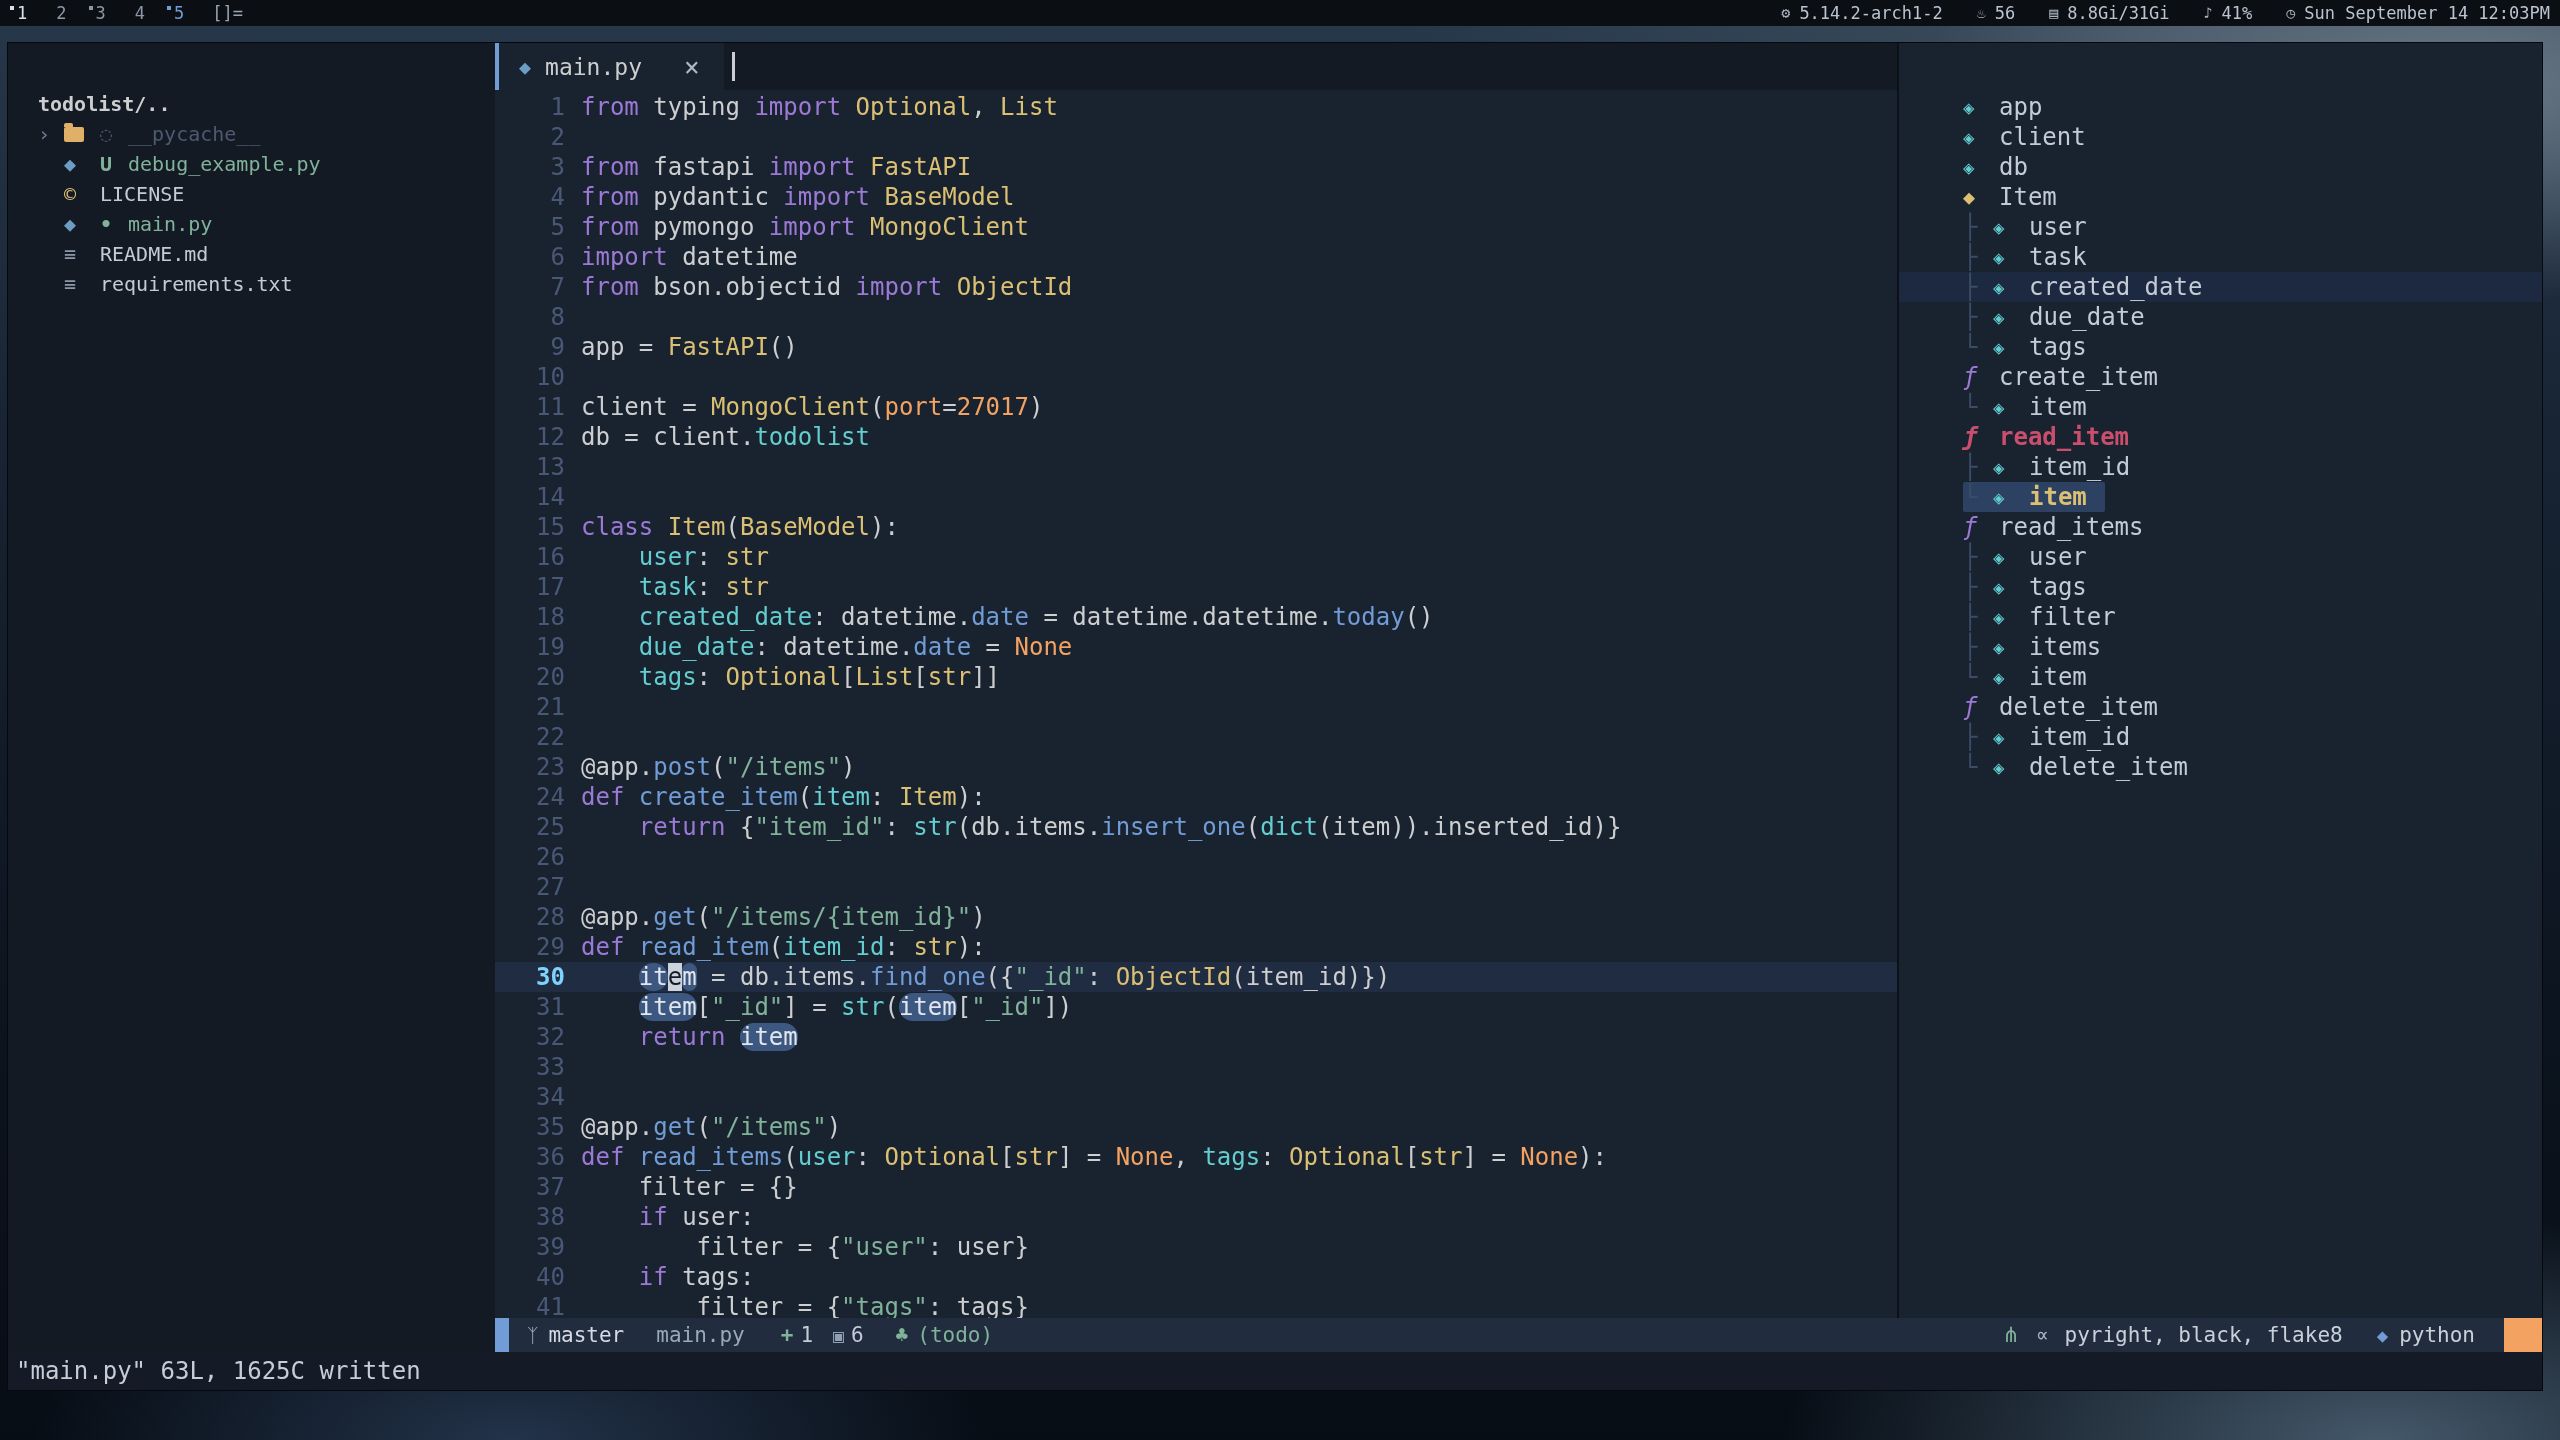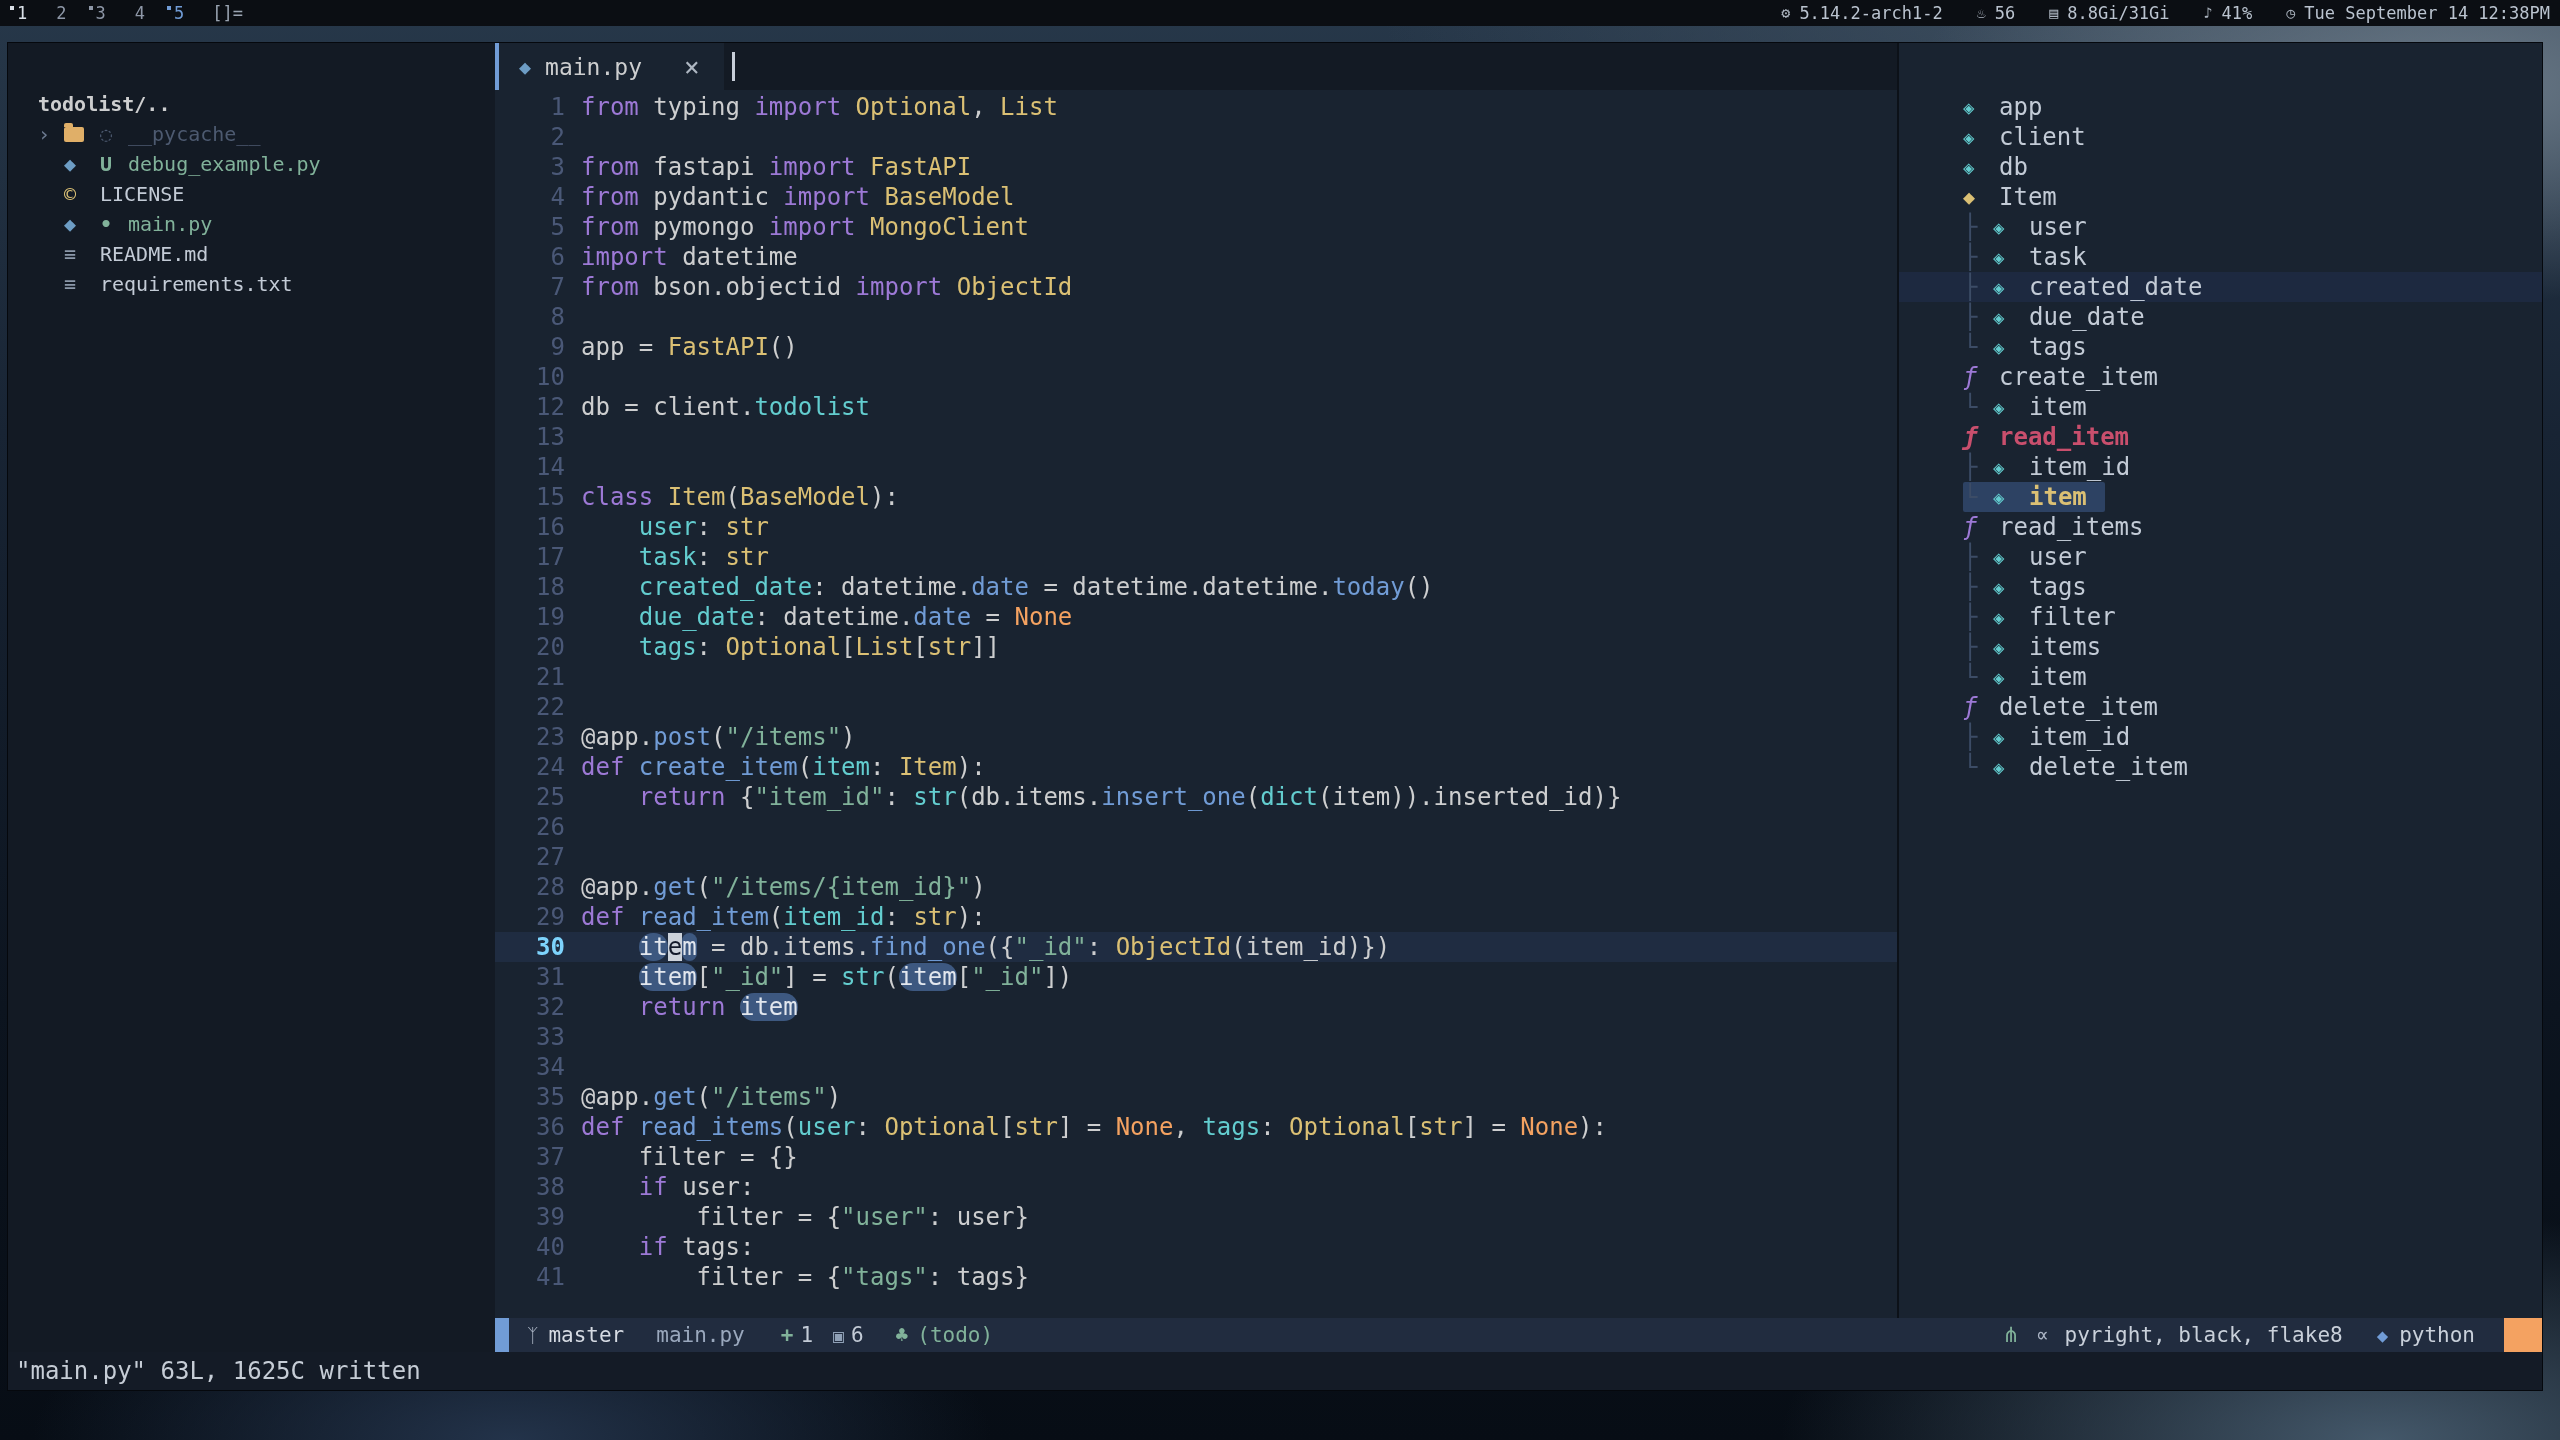--- a/index.html
+++ b/index.html
@@ -134,21 +134,21 @@
       <span class="bar-seg">
         <span class="bar-ic">▤</span>
         <span>8.8Gi/31Gi</span>
       </span>
       <span class="bar-seg">
         <span class="bar-ic">♪</span>
         <span>41%</span>
       </span>
       <span class="bar-seg">
         <span class="bar-ic">◷</span>
-        <span>Tue September 14 12:38PM</span>
+        <span>Sun September 14 12:03PM</span>
       </span>
     </div>
 </div>
 
 <div class="term">
   <div class="main-row">
 
     <div class="tree">
       <div class="tree-root">todolist/..</div>
       <div>
@@ -175,20 +175,21 @@
           <div class="code-line"><span class="ln">1</span><span class="code-text"><span class="tk-k">from</span><span class="tk-p"> typing </span><span class="tk-k">import</span><span class="tk-p"> </span><span class="tk-t">Optional</span><span class="tk-p">, </span><span class="tk-t">List</span></span></div>
           <div class="code-line"><span class="ln">2</span><span class="code-text"></span></div>
           <div class="code-line"><span class="ln">3</span><span class="code-text"><span class="tk-k">from</span><span class="tk-p"> fastapi </span><span class="tk-k">import</span><span class="tk-p"> </span><span class="tk-t">FastAPI</span></span></div>
           <div class="code-line"><span class="ln">4</span><span class="code-text"><span class="tk-k">from</span><span class="tk-p"> pydantic </span><span class="tk-k">import</span><span class="tk-p"> </span><span class="tk-t">BaseModel</span></span></div>
           <div class="code-line"><span class="ln">5</span><span class="code-text"><span class="tk-k">from</span><span class="tk-p"> pymongo </span><span class="tk-k">import</span><span class="tk-p"> </span><span class="tk-t">MongoClient</span></span></div>
           <div class="code-line"><span class="ln">6</span><span class="code-text"><span class="tk-k">import</span><span class="tk-p"> datetime</span></span></div>
           <div class="code-line"><span class="ln">7</span><span class="code-text"><span class="tk-k">from</span><span class="tk-p"> bson.objectid </span><span class="tk-k">import</span><span class="tk-p"> </span><span class="tk-t">ObjectId</span></span></div>
           <div class="code-line"><span class="ln">8</span><span class="code-text"></span></div>
           <div class="code-line"><span class="ln">9</span><span class="code-text"><span class="tk-p">app = </span><span class="tk-t">FastAPI</span><span class="tk-p">()</span></span></div>
           <div class="code-line"><span class="ln">10</span><span class="code-text"></span></div>
+          <div class="code-line"><span class="ln">11</span><span class="code-text"><span class="tk-p">client = </span><span class="tk-t">MongoClient</span><span class="tk-p">(</span><span class="tk-n">port</span><span class="tk-p">=</span><span class="tk-n">27017</span><span class="tk-p">)</span></span></div>
           <div class="code-line"><span class="ln">12</span><span class="code-text"><span class="tk-p">db = client.</span><span class="tk-v">todolist</span></span></div>
           <div class="code-line"><span class="ln">13</span><span class="code-text"></span></div>
           <div class="code-line"><span class="ln">14</span><span class="code-text"></span></div>
           <div class="code-line"><span class="ln">15</span><span class="code-text"><span class="tk-k">class</span><span class="tk-p"> </span><span class="tk-t">Item</span><span class="tk-p">(</span><span class="tk-t">BaseModel</span><span class="tk-p">):</span></span></div>
           <div class="code-line"><span class="ln">16</span><span class="code-text"><span class="tk-p">    </span><span class="tk-v">user</span><span class="tk-p">: </span><span class="tk-t">str</span></span></div>
           <div class="code-line"><span class="ln">17</span><span class="code-text"><span class="tk-p">    </span><span class="tk-v">task</span><span class="tk-p">: </span><span class="tk-t">str</span></span></div>
           <div class="code-line"><span class="ln">18</span><span class="code-text"><span class="tk-p">    </span><span class="tk-v">created_date</span><span class="tk-p">: datetime.</span><span class="tk-fn">date</span><span class="tk-p"> = datetime.datetime.</span><span class="tk-fn">today</span><span class="tk-p">()</span></span></div>
           <div class="code-line"><span class="ln">19</span><span class="code-text"><span class="tk-p">    </span><span class="tk-v">due_date</span><span class="tk-p">: datetime.</span><span class="tk-fn">date</span><span class="tk-p"> = </span><span class="tk-n">None</span></span></div>
           <div class="code-line"><span class="ln">20</span><span class="code-text"><span class="tk-p">    </span><span class="tk-v">tags</span><span class="tk-p">: </span><span class="tk-t">Optional</span><span class="tk-p">[</span><span class="tk-t">List</span><span class="tk-p">[</span><span class="tk-t">str</span><span class="tk-p">]]</span></span></div>
           <div class="code-line"><span class="ln">21</span><span class="code-text"></span></div>

